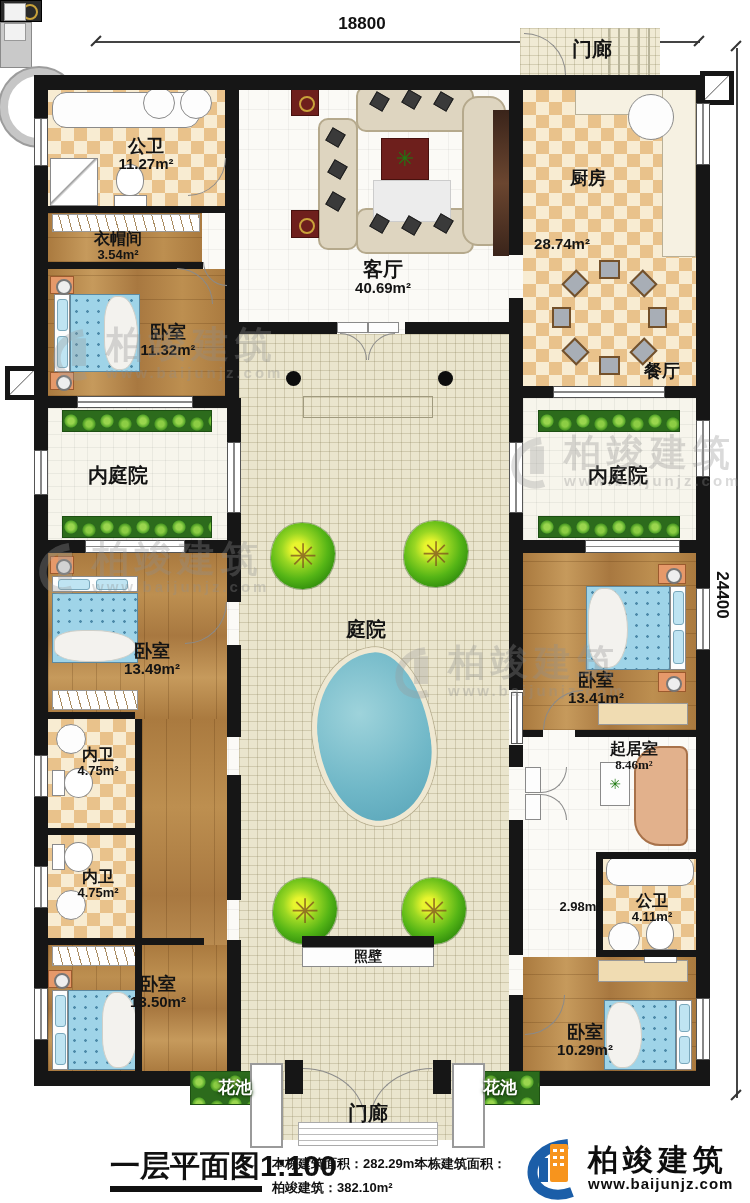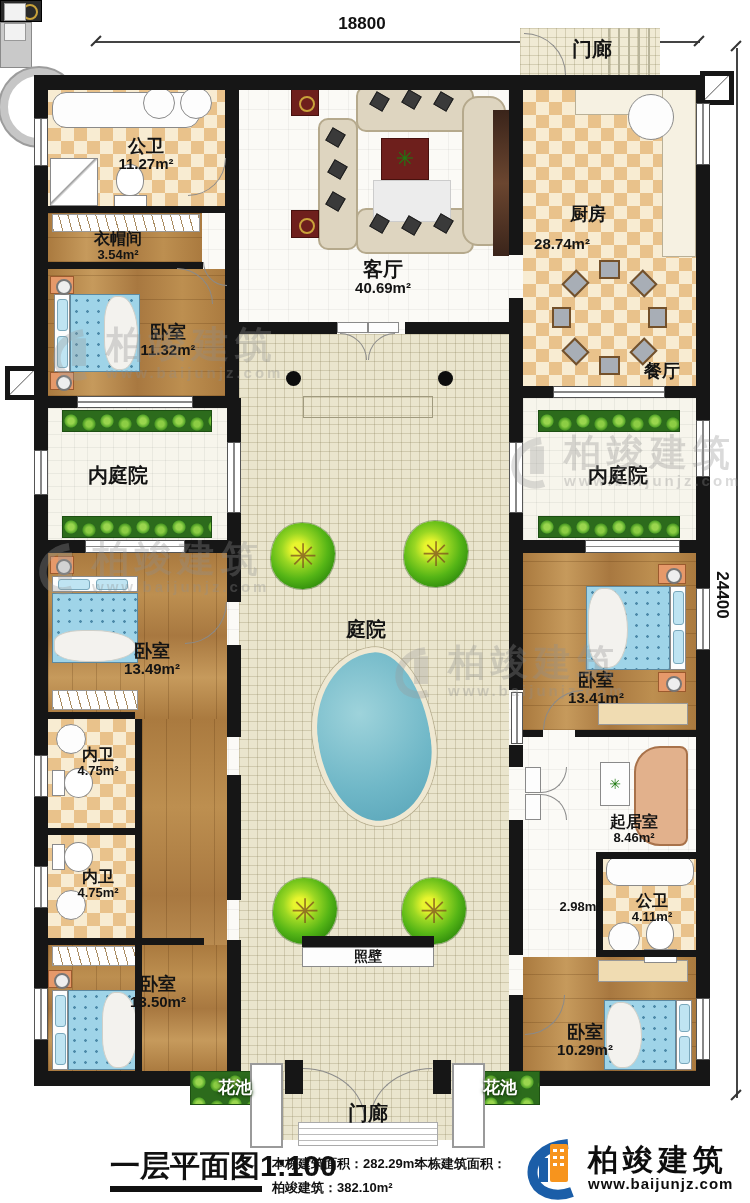--- a/index.html
+++ b/index.html
@@ -272,21 +272,21 @@
       <div class="a13">3.54m²</div>
     </div>
   <div class="lab" style="left:168px;top:322px;">
       <div class="n18">卧室</div>
       <div class="a15">11.32m²</div>
     </div>
   <div class="lab" style="left:383px;top:258px;">
       <div class="n20">客厅</div>
       <div class="a15">40.69m²</div>
     </div>
-  <div class="lab" style="left:588px;top:168px;margin-top:36px;">
+  <div class="lab" style="left:588px;top:168px;">
       <div class="n18">厨房</div>
     </div>
   <div class="lab" style="left:562px;top:236px;">
       <div class="a15">28.74m²</div>
     </div>
   <div class="lab" style="left:662px;top:361px;">
       <div class="n18">餐厅</div>
     </div>
   <div class="lab" style="left:118px;top:464px;">
       <div class="n20">内庭院</div>
@@ -310,21 +310,21 @@
       <div class="a13">4.75m²</div>
     </div>
   <div class="lab" style="left:158px;top:974px;">
       <div class="n18">卧室</div>
       <div class="a15">13.50m²</div>
     </div>
   <div class="lab" style="left:596px;top:670px;">
       <div class="n18">卧室</div>
       <div class="a15">13.41m²</div>
     </div>
-  <div class="lab" style="left:634px;top:813px;">
+  <div class="lab" style="left:634px;top:740px;font-family:Liberation Serif, serif;">
       <div class="n16">起居室</div>
       <div class="a13">8.46m²</div>
     </div>
   <div class="lab" style="left:580px;top:900px;">
       <div class="a13">2.98m²</div>
     </div>
   <div class="lab" style="left:652px;top:892px;">
       <div class="n16">公卫</div>
       <div class="a13">4.11m²</div>
     </div>

